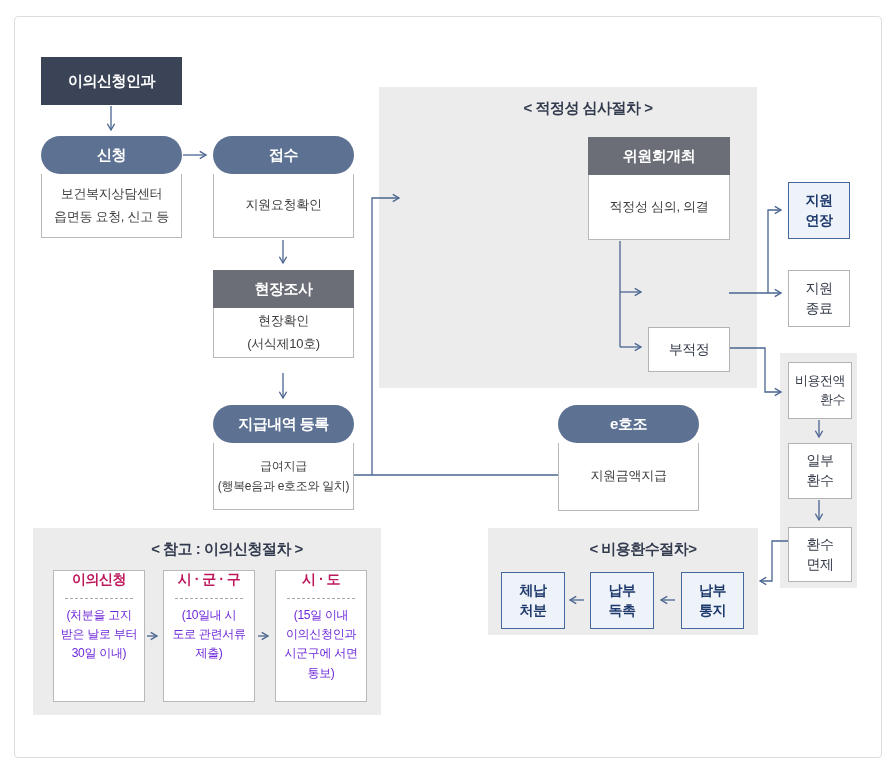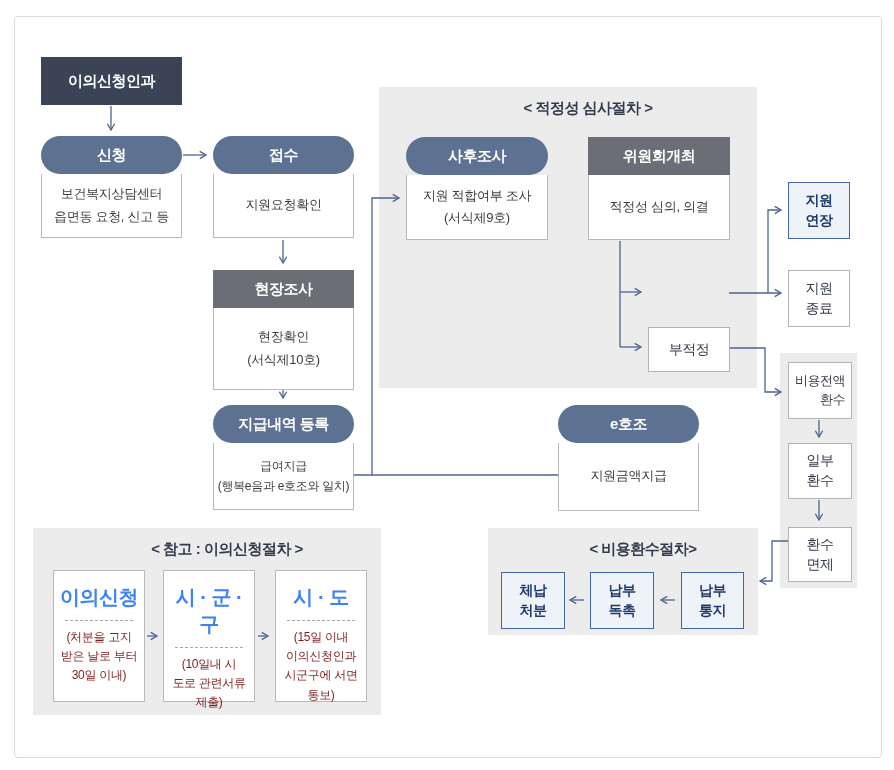--- a/index.html
+++ b/index.html
@@ -20,23 +20,23 @@
              font-size:13px;color:#3c3c3c;white-space:pre-line;line-height:1.7;letter-spacing:-0.3px;}
   .fbox .bdy.tight{font-size:12px;}
   .crisis{position:absolute;background:var(--dark-header,#3b4457);color:#fff;font-weight:bold;
           font-size:15px;display:flex;align-items:center;justify-content:center;letter-spacing:-0.5px;}
   .sbox{position:absolute;display:flex;align-items:center;justify-content:center;text-align:right;
         white-space:pre-line;line-height:1.4;font-size:14px;letter-spacing:-0.5px;}
   .sbox.blue{background:var(--accent-blue-bg,#eef2f9);border:1px solid var(--accent-blue,#44679f);
              color:var(--navy-text,#1e3a6c);font-weight:700;}
   .sbox.plain{background:#fff;border:1px solid #b3b3b3;color:#343b49;font-weight:500;}
   .abox{position:absolute;background:#fff;border:1px solid #b9b9b9;text-align:center;}
-  .abox .ahdr{margin-top:13px;font-weight:bold;font-size:20px;color:#3b82f6;letter-spacing:-0.5px;}
+  .abox .ahdr{margin-top:0;font-weight:bold;font-size:14px;color:#be185d;letter-spacing:-0.5px;}
   .abox .adash{border-top:1px dashed #a8a8a8;margin:9px 11px 7px;}
-  .abox .abody{font-size:12px;color:#7f1d1d;line-height:1.6;white-space:pre-line;letter-spacing:-0.3px;}
+  .abox .abody{font-size:12px;color:#6d28d9;line-height:1.6;white-space:pre-line;letter-spacing:-0.3px;}
   svg.connectors{position:absolute;left:0;top:0;width:894px;height:770px;pointer-events:none;}
   svg.connectors polyline,svg.connectors line{fill:none;stroke:var(--line,#4a6590);stroke-width:1.3;}
 </style>
 </head>
 <body>
 
 <div class="canvas">
   <div class="frame"></div>
 
   <div class="panel" style="left:379px;top:87px;width:378px;height:301px">
@@ -83,37 +83,32 @@
     <div class="hdr blue">신청</div>
     <div class="bdy">보건복지상담센터
 읍면동 요청, 신고 등</div>
   </div>
 
   <div class="fbox" style="left:213px;top:136px;width:141px;height:102px">
     <div class="hdr blue">접수</div>
     <div class="bdy">지원요청확인</div>
   </div>
 
-  <div class="fbox" style="left:213px;top:270px;width:141px;height:120px">
+  <div class="fbox" style="left:213px;top:270px;width:141px;height:88px">
     <div class="hdr gray">현장조사</div>
     <div class="bdy">현장확인
 (서식제10호)</div>
   </div>
 
   <div class="fbox" style="left:213px;top:405px;width:141px;height:105px">
     <div class="hdr blue">지급내역 등록</div>
     <div class="bdy tight">급여지급
 (행복e음과 e호조와 일치)</div>
   </div>
 
-  <div class="fbox" style="left:406px;top:137px;width:142px;height:103px">
-    <div class="hdr blue">사후조사</div>
-    <div class="bdy">지원 적합여부 조사
-(서식제9호)</div>
-  </div>
 
   <div class="fbox" style="left:588px;top:137px;width:142px;height:103px">
     <div class="hdr gray">위원회개최</div>
     <div class="bdy">적정성 심의, 의결</div>
   </div>
 
   <div class="sbox plain" style="left:648px;top:327px;width:80px;height:43px">부적정</div>
 
   <div class="sbox blue" style="left:788px;top:182px;width:60px;height:55px">지원
 연장</div>

